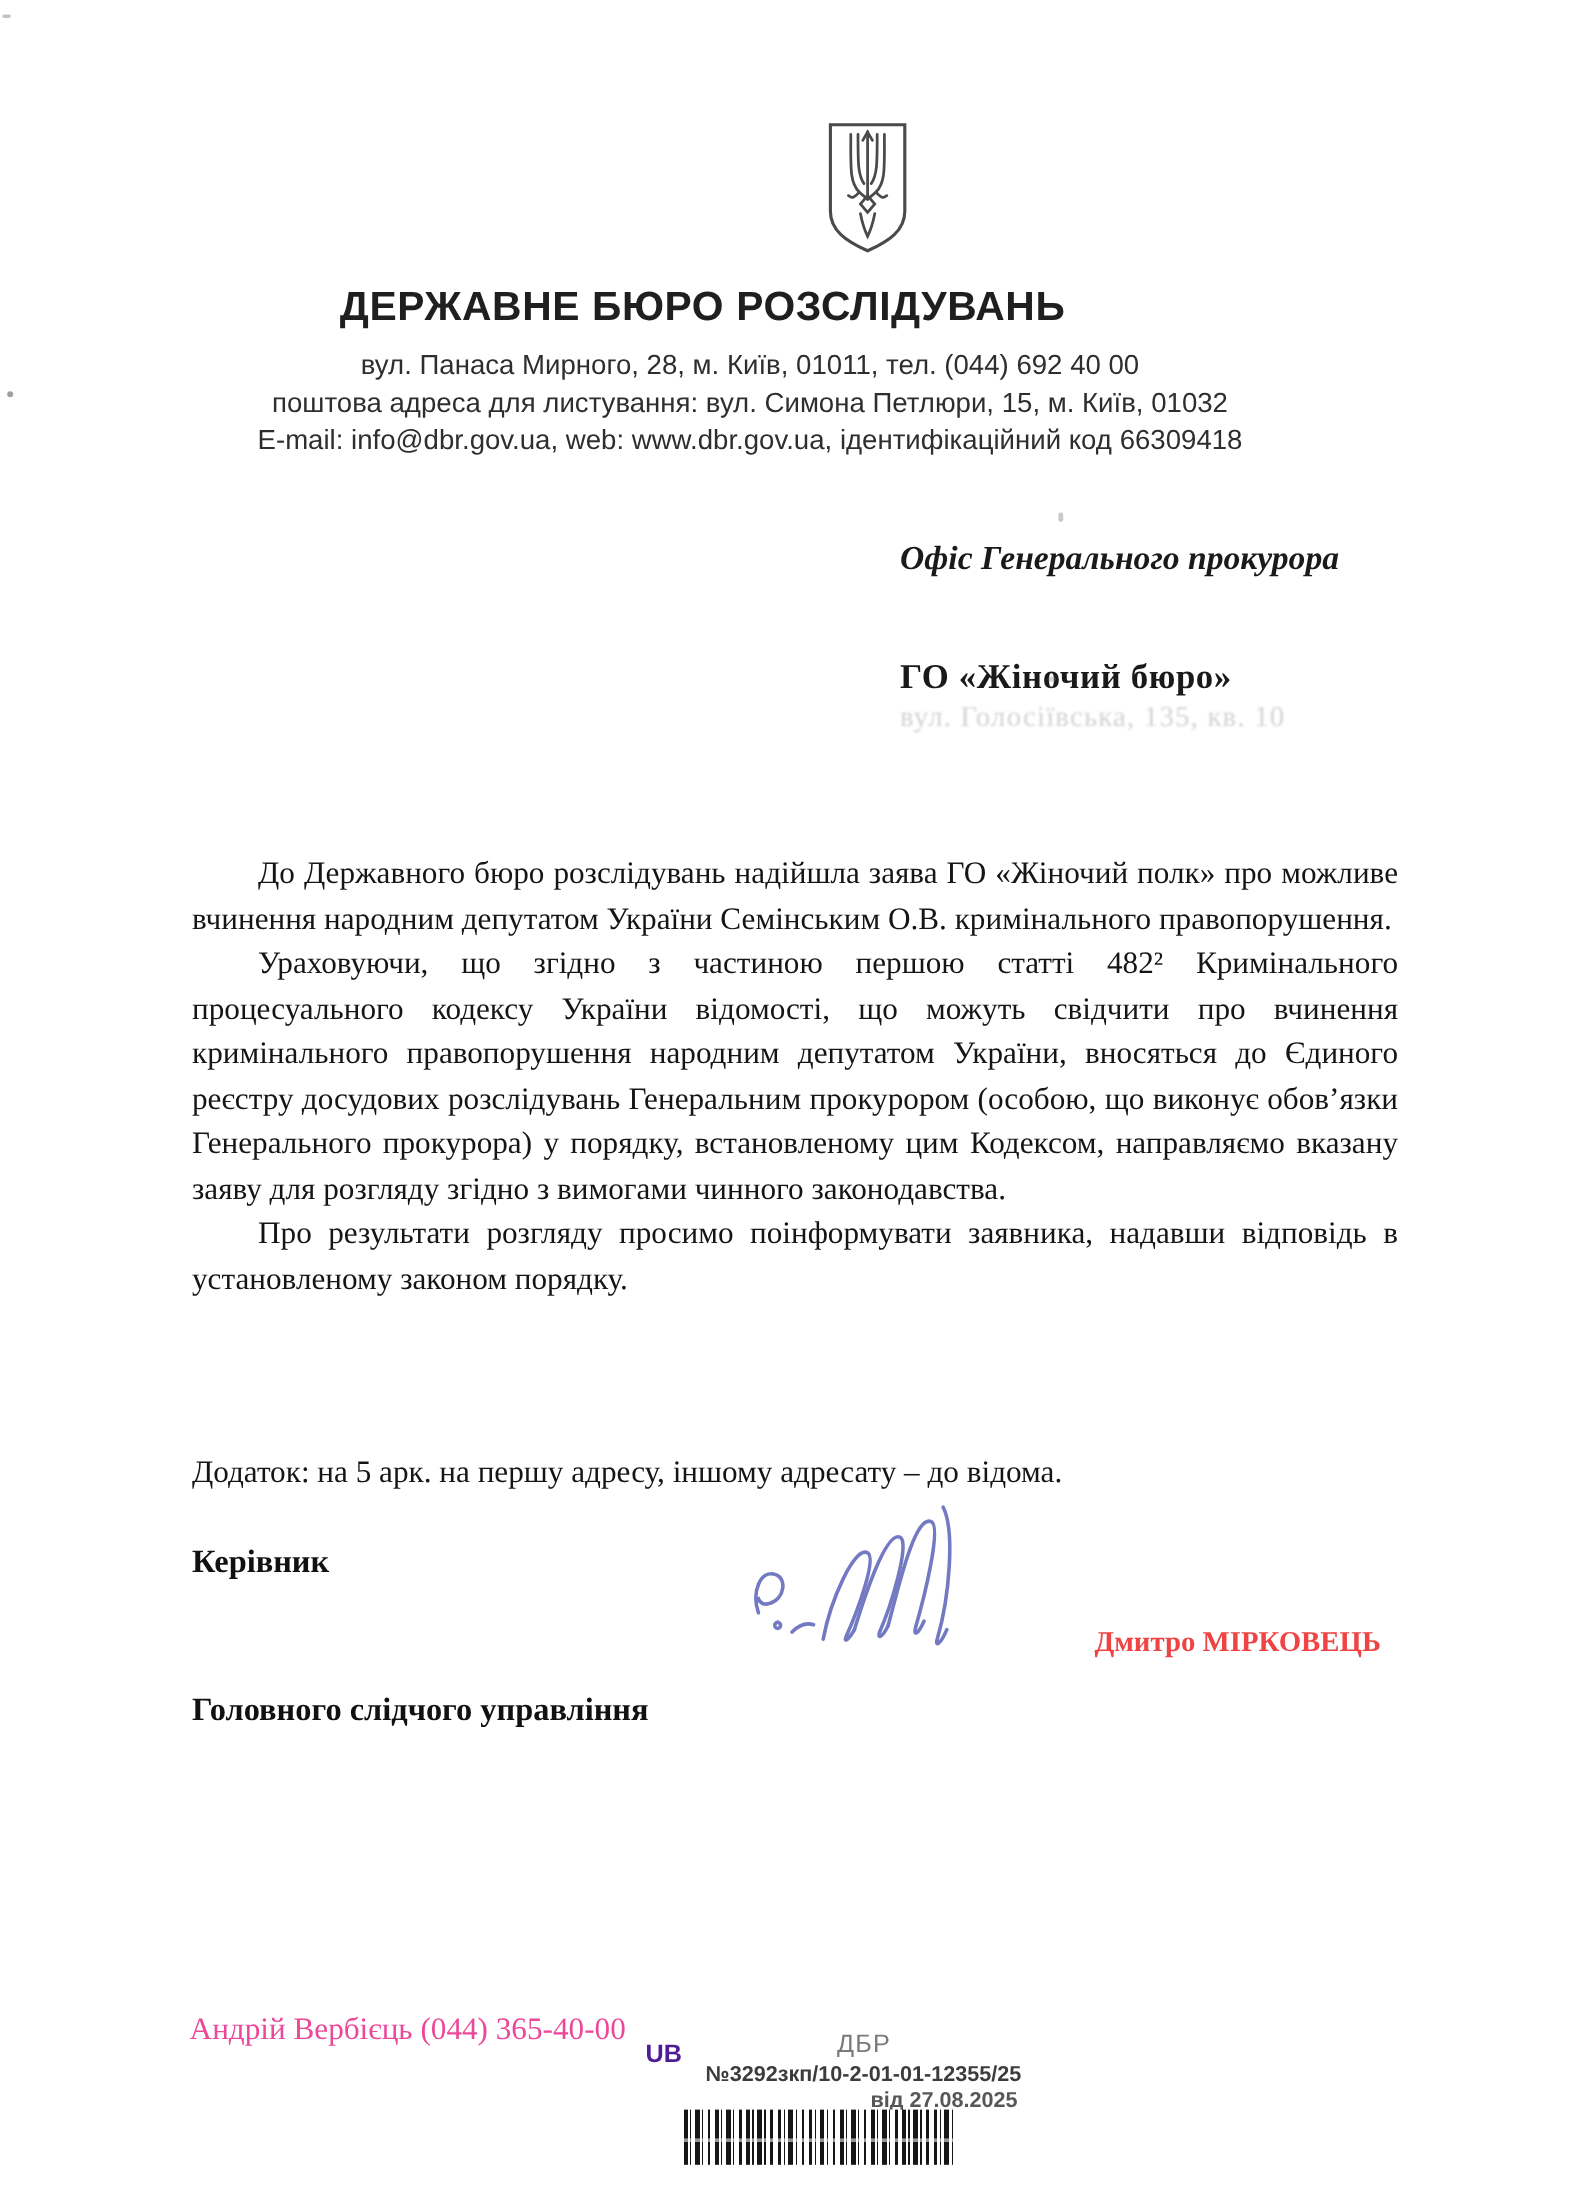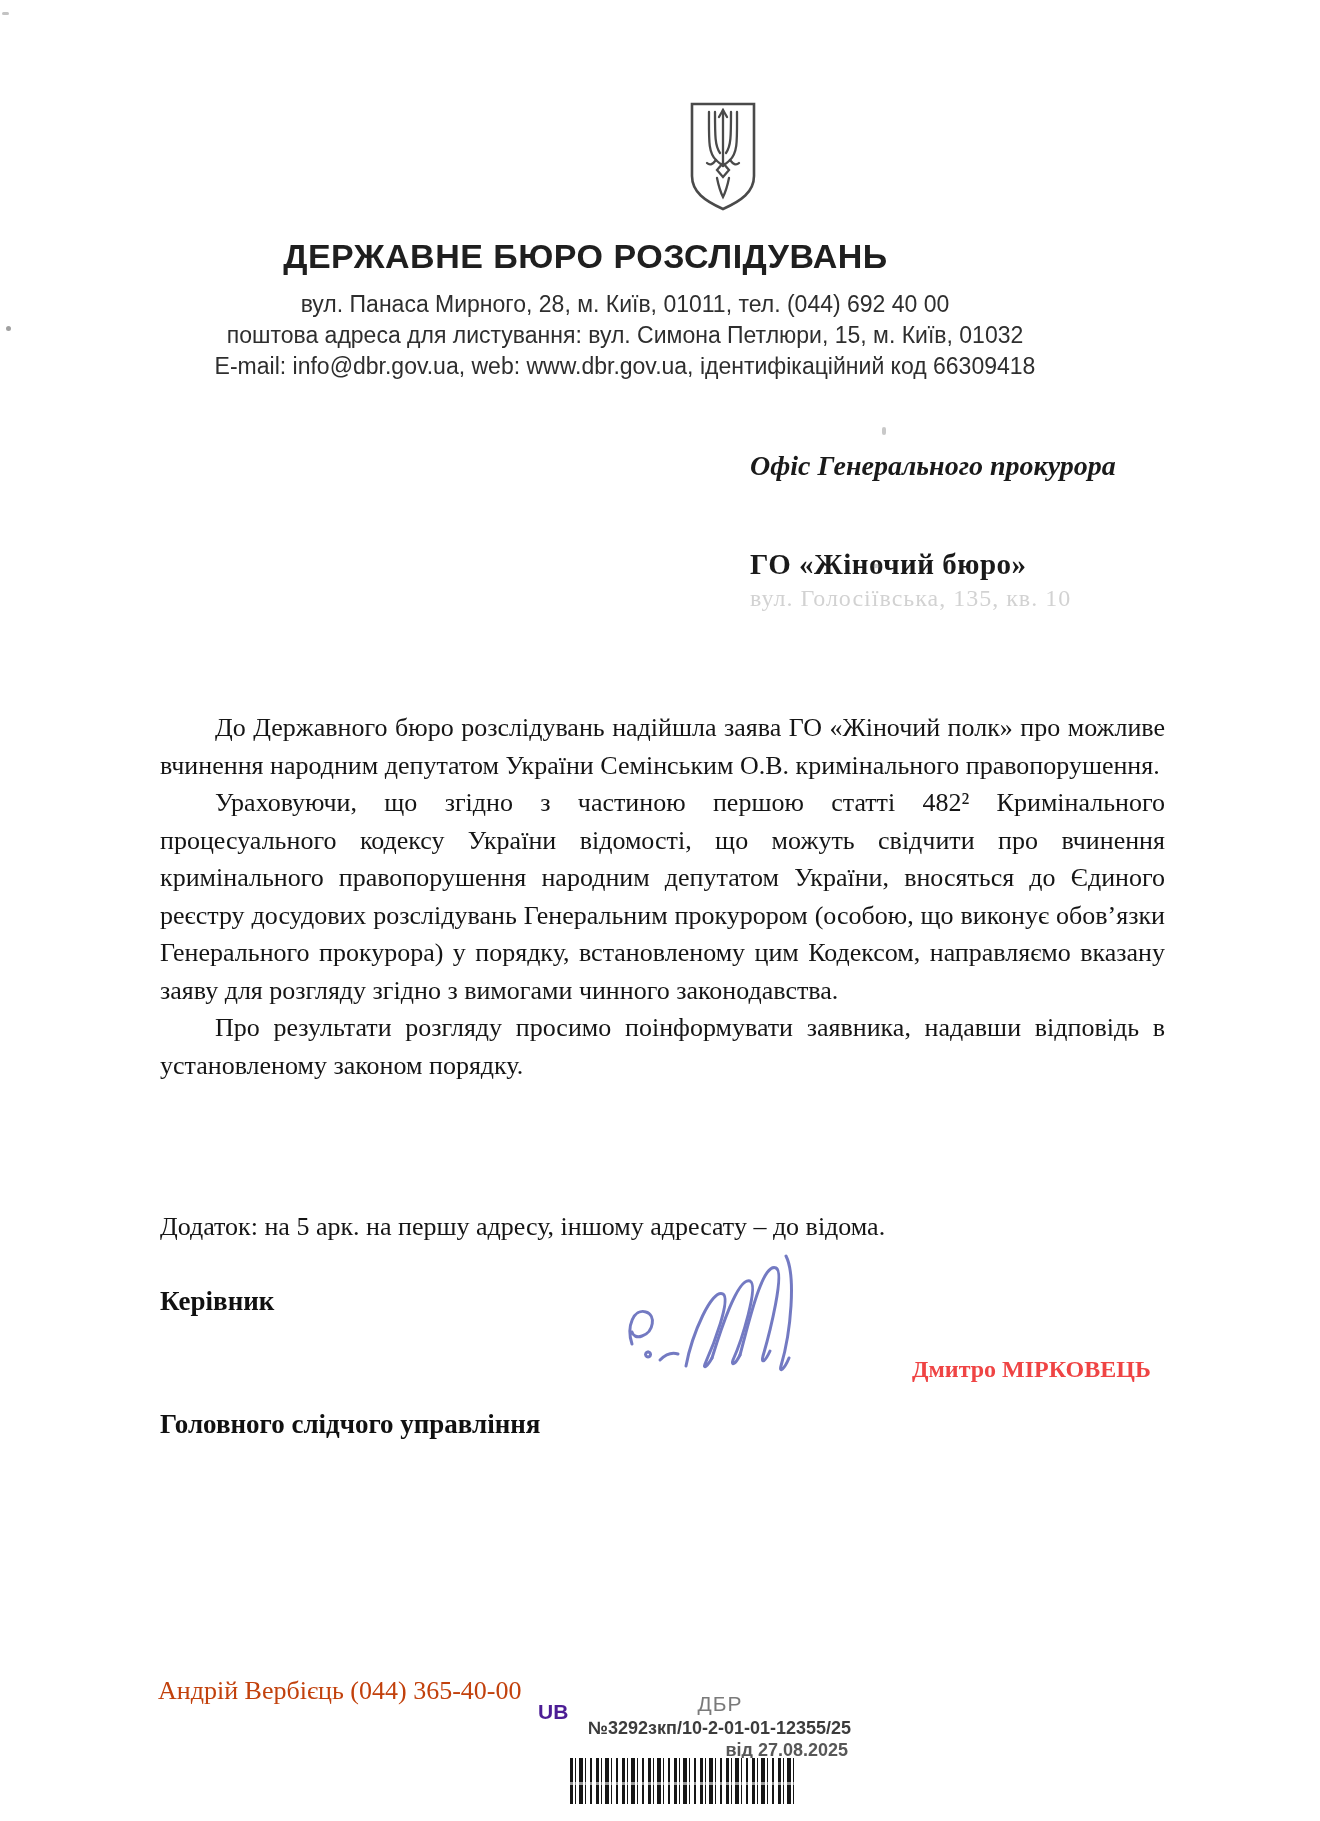--- a/index.html
+++ b/index.html
@@ -43,21 +43,21 @@
   .sig-title{
     position:absolute;left:160px;font-weight:bold;font-size:27px;color:#111;
   }
   .sig-title1{top:1286px;}
   .sig-title2{top:1409px;}
   .sig-name{
     position:absolute;left:912px;top:1356px;font-weight:bold;font-size:24px;color:#ef4444;
   }
   .signature{position:absolute;left:590px;top:1248px;width:350px;height:165px;}
   
-  .contact{position:absolute;left:158px;top:1676px;font-size:26px;color:#c2410c;}
+  .contact{position:absolute;left:158px;top:1676px;font-size:26px;color:#ec4899;}
   .initials{
     position:absolute;left:538px;top:1700px;
     font-family:"Liberation Sans", sans-serif;font-weight:bold;font-size:21px;color:#4c1d95;
   }
   .stamp-org{
     position:absolute;left:660px;top:1692px;width:120px;text-align:center;
     font-family:"Liberation Sans", sans-serif;font-size:21px;color:#7a7a7a;letter-spacing:1px;
   }
   .stamp-number{
     position:absolute;left:588px;top:1718px;

